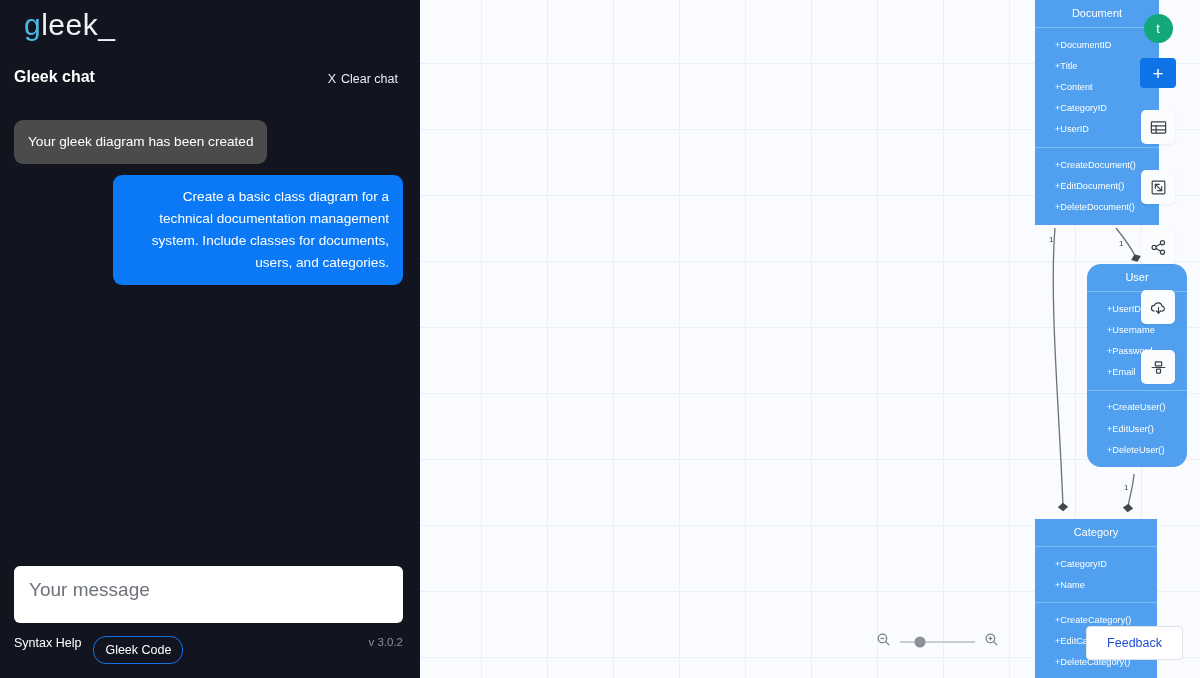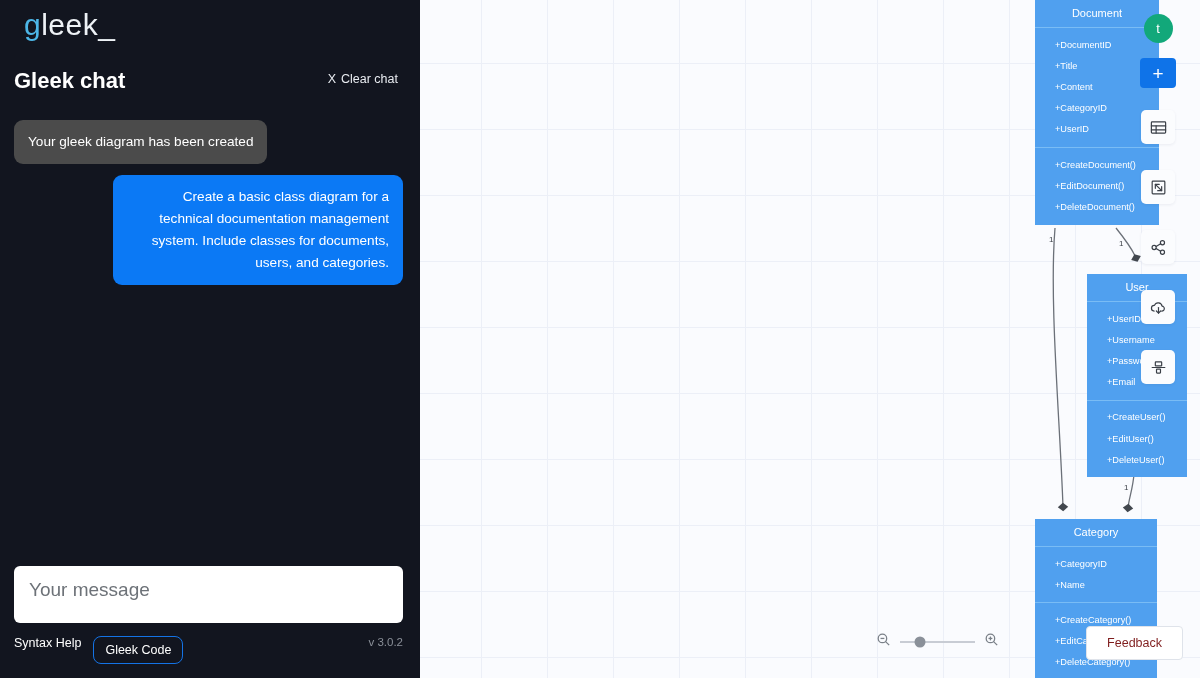--- a/index.html
+++ b/index.html
@@ -21,21 +21,21 @@
   #logo {
     position: absolute; left: 24px; top: 8px;
     font-size: 30px; letter-spacing: 0.5px;
     font-weight: 300;
   }
   #logo .g { color: #4db7e8; }
   #logo .rest { color: #eef2f6; }
 
   #chat-title {
     position: absolute; left: 14px; top: 68px;
-    color: #ffffff; font-size: 22px; font-weight: bold;
+    color: #ffffff; font-size: 16px; font-weight: bold;
   }
   #clear-chat {
     position: absolute; right: 22px; top: 72px;
     color: #e9ecf1; font-size: 12.5px; cursor: pointer;
     display: flex; align-items: center; gap: 5px;
   }
   #clear-chat .x { font-size: 12.5px; }
 
   #messages {
     position: absolute; left: 14px; right: 17px; top: 120px;
@@ -67,21 +67,21 @@
   }
   #composer textarea::placeholder { color: #6d7278; }
 
   #sidebar-footer {
     position: absolute; left: 14px; right: 17px; bottom: 8px;
     height: 34px; display: flex; align-items: flex-start; gap: 12px;
   }
   #syntax-help { color: #fff; font-size: 12.5px; cursor: pointer; }
   #gleek-code {
     color: #fff; font-size: 12.5px; cursor: pointer;
-    border: 1.6px solid #1473e6; border-radius: 8px;
+    border: 1.6px solid #1473e6; border-radius: 13px;
     padding: 6px 11px; background: transparent;
     font-family: "Liberation Sans", sans-serif;
   }
   #version { margin-left: auto; color: #8b9099; font-size: 11.5px; }
 
   
   #canvas {
     position: relative; flex: 1 1 auto; height: 678px;
     background-color: #fafbfe;
     background-image:
@@ -143,21 +143,21 @@
   #zoom-track {
     width: 75px; height: 2px; background: #c8ccd4; position: relative; cursor: pointer;
   }
   #zoom-thumb {
     position: absolute; left: 26%; top: 50%; transform: translate(-50%,-50%);
     width: 11px; height: 11px; border-radius: 50%; background: #8a9099;
   }
   #feedback {
     position: absolute; right: 17px; bottom: 18px;
     background: #fff; border: 1px solid #dfe3ea; border-radius: 4px;
-    padding: 9px 20px; font-size: 12.5px; color: #7f1d1d; cursor: pointer;
+    padding: 9px 20px; font-size: 12.5px; color: #1d4ed8; cursor: pointer;
     font-family: "Liberation Sans", sans-serif;
   }
   .mult-label { position: absolute; font-size: 8px; color: #3c4148; }
 </style>
 </head>
 <body>
 
 <div id="app">
 
   <aside id="sidebar">
@@ -217,21 +217,21 @@
         <div class="cls-row">+CategoryID</div>
         <div class="cls-row">+UserID</div>
       </div>
       <div class="cls-section">
         <div class="cls-row">+CreateDocument()</div>
         <div class="cls-row">+EditDocument()</div>
         <div class="cls-row">+DeleteDocument()</div>
       </div>
     </div>
 
-    <div class="cls-box" style="left:667px;top:274px;width:100px;">
+    <div class="cls-box" style="left:667px;top:264px;width:100px;border-radius:14px;">
       <div class="cls-head">User</div>
       <div class="cls-section">
         <div class="cls-row">+UserID</div>
         <div class="cls-row">+Username</div>
         <div class="cls-row">+Password</div>
         <div class="cls-row">+Email</div>
       </div>
       <div class="cls-section">
         <div class="cls-row">+CreateUser()</div>
         <div class="cls-row">+EditUser()</div>

